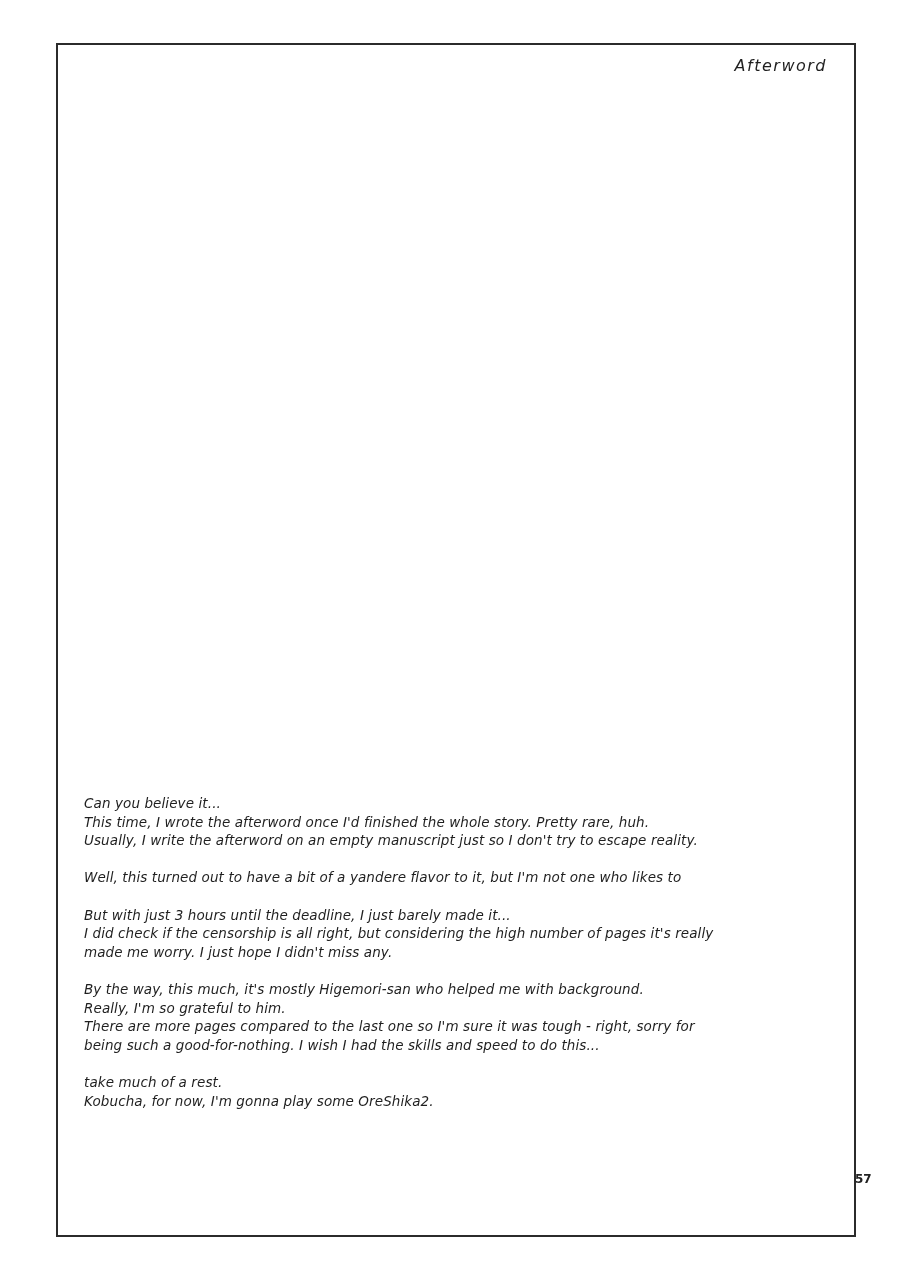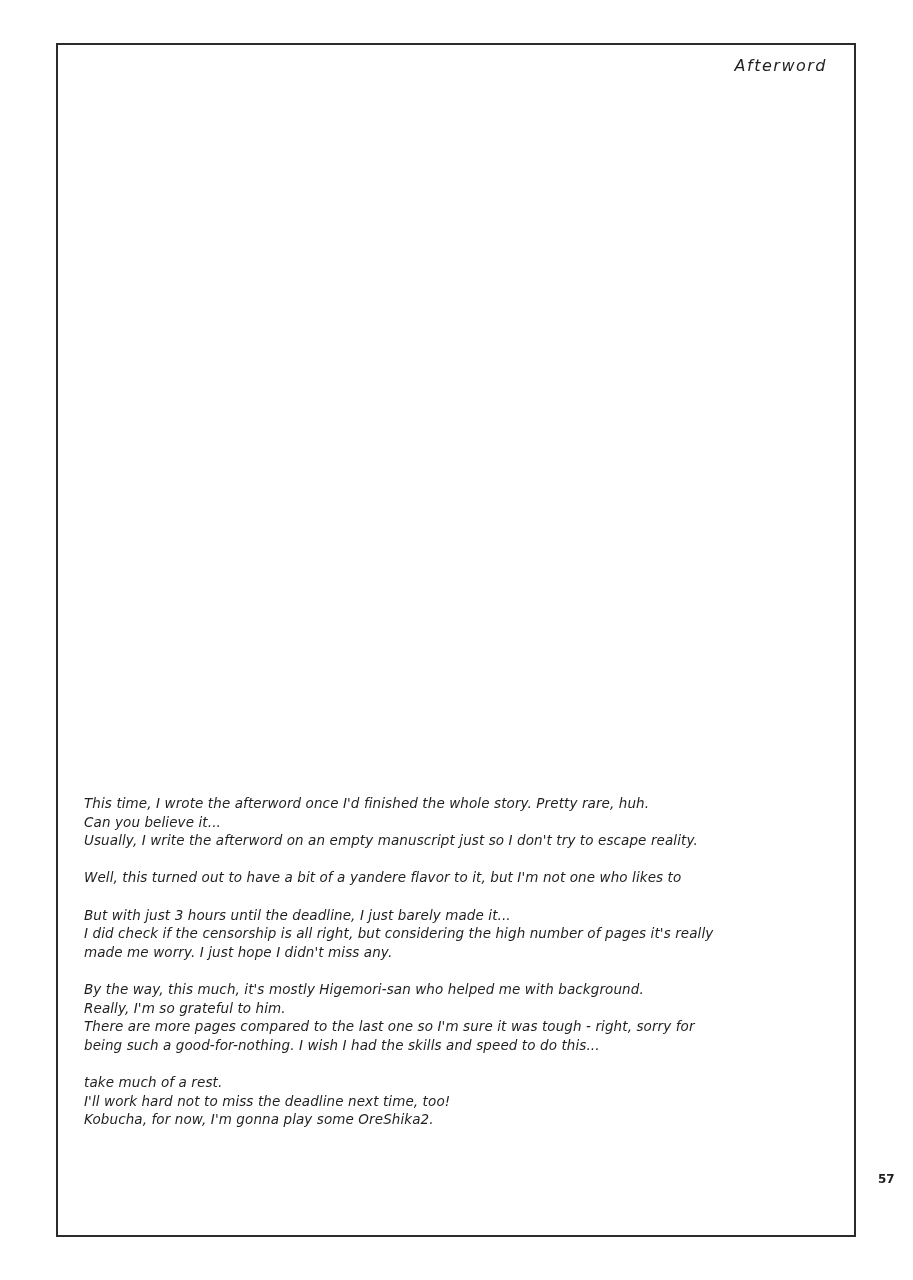--- a/index.html
+++ b/index.html
@@ -53,55 +53,54 @@
   }
   .paragraph {
     margin-bottom: 18.6px;
   }
   .paragraph:last-child { margin-bottom: 0; }
   .text-line {
     white-space: pre-wrap;
   }
   .page-number {
     position: absolute;
-    left: 878px;
+    left: 855px;
     top: 1172px;
     font-size: 12px;
     font-weight: bold;
     font-style: normal;
     color: #222222;
   }
 </style>
 </head>
 <body>
 
 <div class="page">
   <div class="frame">
     <div class="afterword-title">Afterword</div>
     <div class="text-block">
         <div class="paragraph">
+          <div class="text-line">Can you believe it...</div>
           <div class="text-line">This time, I wrote the afterword once I'd finished the whole story. Pretty rare, huh.</div>
-          <div class="text-line">Can you believe it...</div>
           <div class="text-line">Usually, I write the afterword on an empty manuscript just so I don't try to escape reality.</div>
         </div>
         <div class="paragraph">
           <div class="text-line">Well, this turned out to have a bit of a yandere flavor to it, but I'm not one who likes to</div>
         </div>
         <div class="paragraph">
           <div class="text-line">But with just 3 hours until the deadline, I just barely made it...</div>
           <div class="text-line">I did check if the censorship is all right, but considering the high number of pages it's really</div>
           <div class="text-line">made me worry. I just hope I didn't miss any.</div>
         </div>
         <div class="paragraph">
           <div class="text-line">By the way, this much, it's mostly Higemori-san who helped me with background.</div>
           <div class="text-line">Really, I'm so grateful to him.</div>
           <div class="text-line">There are more pages compared to the last one so I'm sure it was tough - right, sorry for</div>
           <div class="text-line">being such a good-for-nothing. I wish I had the skills and speed to do this...</div>
         </div>
         <div class="paragraph">
           <div class="text-line">take much of a rest.</div>
-          <div class="text-line">I'll work hard not to miss the deadline next time, too!</div>
           <div class="text-line">Kobucha, for now, I'm gonna play some OreShika2.</div>
         </div>
       </div>
   </div>
   <div class="page-number">57</div>
 </div>
 
 </body></html>

